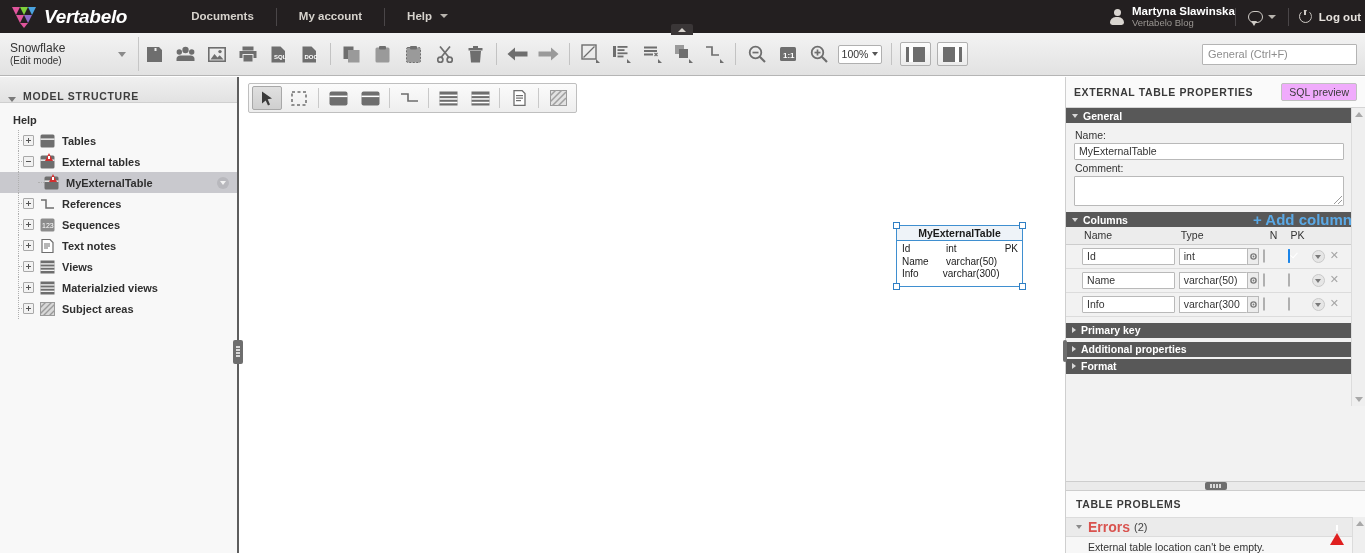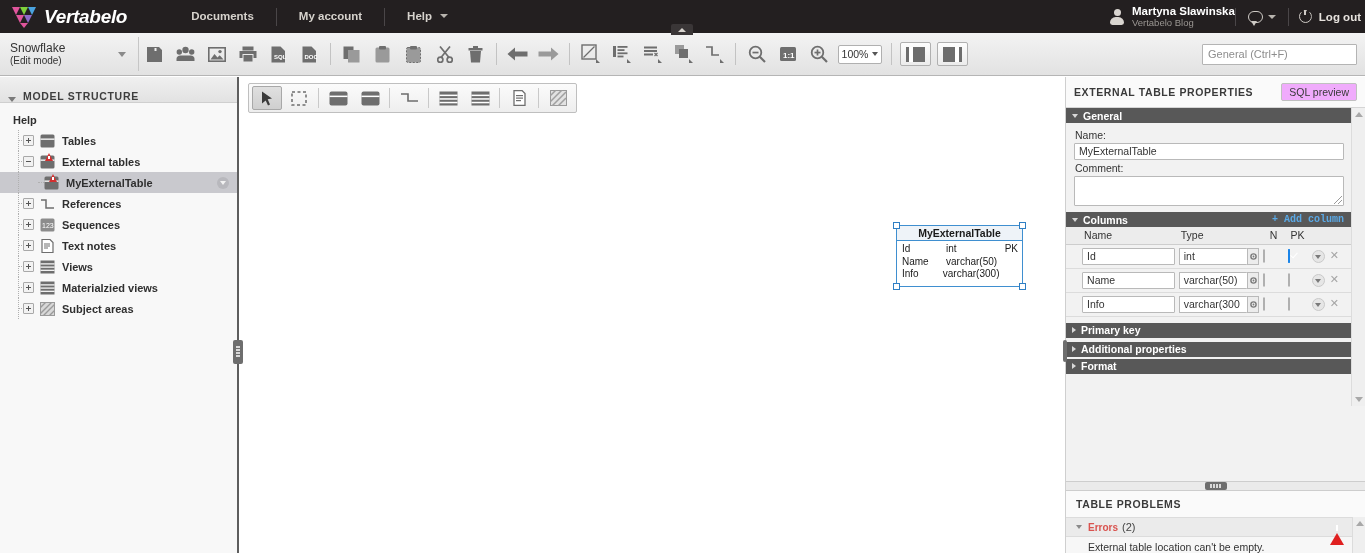--- a/index.html
+++ b/index.html
@@ -286,22 +286,22 @@
     width: 0; height: 0; margin-right: 5px;
     border-left: 3.5px solid transparent; border-right: 3.5px solid transparent;
     border-top: 4.5px solid #d8d8d8;
   }
   .sec-head .tri-r {
     width: 0; height: 0; margin-right: 5px;
     border-top: 3.5px solid transparent; border-bottom: 3.5px solid transparent;
     border-left: 4.5px solid #d8d8d8;
   }
   .add-column {
-    margin-left: auto; margin-right: 8px; color: #5aa9e6; font-size: 10px;
-    font-weight: bold; cursor: pointer; font-family: Liberation Mono, monospace;
+    margin-left: auto; color: #5aa9e6; font-size: 15px;
+    font-weight: bold; cursor: pointer;
   }
   .sec-body { background: #f2f2f2; padding: 4px 8px 6px 8px; }
   .fld-label { font-size: 10.5px; color: #333; margin: 2px 0 2px 1px; }
   .txt-input {
     width: 100%; height: 17px; background: #fff; border: 1px solid #b9b9b9;
     font-size: 10.5px; color: #333; padding: 0 4px; line-height: 15px;
     border-radius: 1px;
   }
   .txt-area {
     width: 100%; height: 30px; background: #fff; border: 1px solid #b9b9b9;
@@ -405,21 +405,21 @@
   .prob-head {
     height: 20px; background: #ebebeb; border-top: 1px solid #dcdcdc;
     border-bottom: 1px solid #dcdcdc; display: flex; align-items: center;
     padding-left: 10px; cursor: pointer;
   }
   .prob-head .tri-d {
     width: 0; height: 0; margin-right: 6px;
     border-left: 3.5px solid transparent; border-right: 3.5px solid transparent;
     border-top: 4.5px solid #8a8a8a;
   }
-  .prob-label { font-size: 10px; font-weight: bold; }
+  .prob-label { font-size: 14px; font-weight: bold; }
   .prob-count { font-size: 11px; color: #444; margin-left: 4px; }
   .prob-ico { margin-left: auto; margin-right: 22px; }
   .prob-list { background: #f7f7f7; padding: 2px 0 3px 0; }
   .prob-item { font-size: 10.5px; color: #333; padding: 2px 0 2px 22px; }
   .tri-warn {
     width: 0; height: 0; position: relative;
     border-left: 7px solid transparent; border-right: 7px solid transparent;
     border-bottom: 12px solid #e02020;
   }
   .tri-warn::after {

